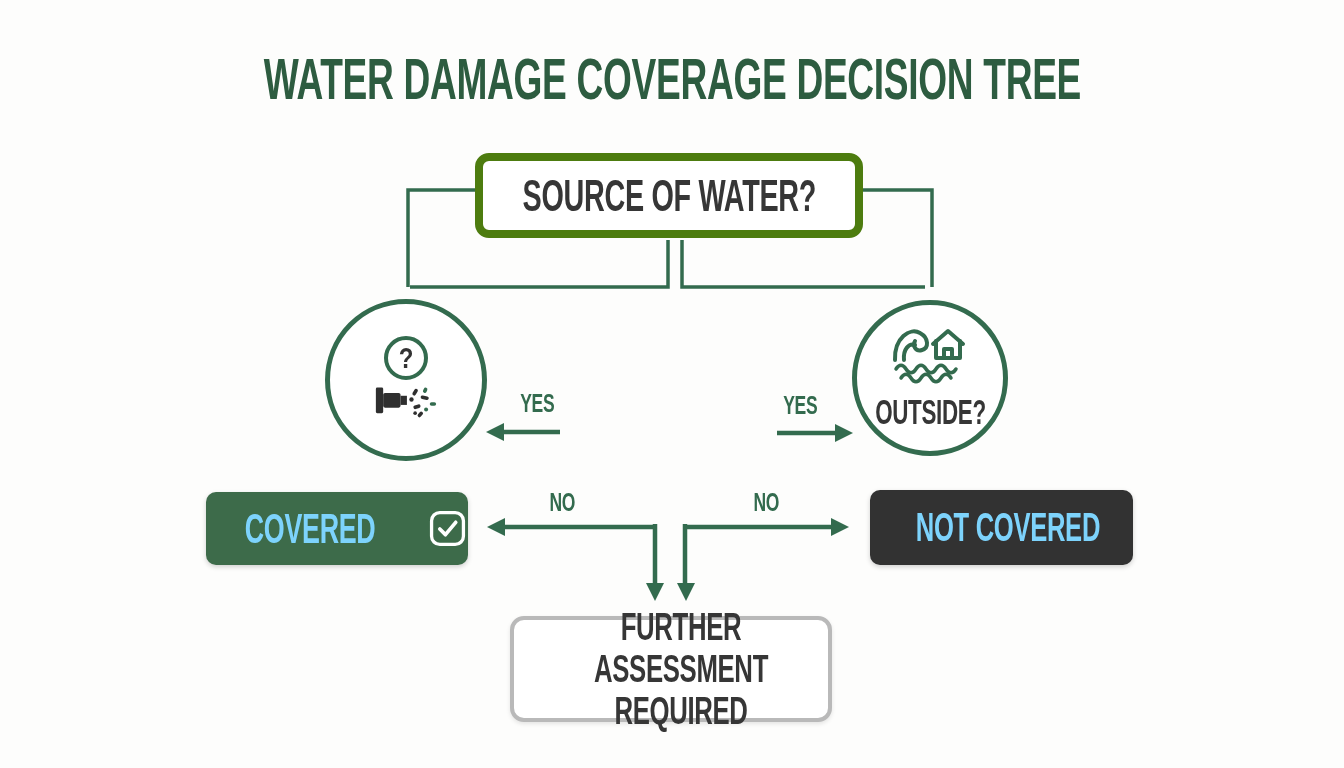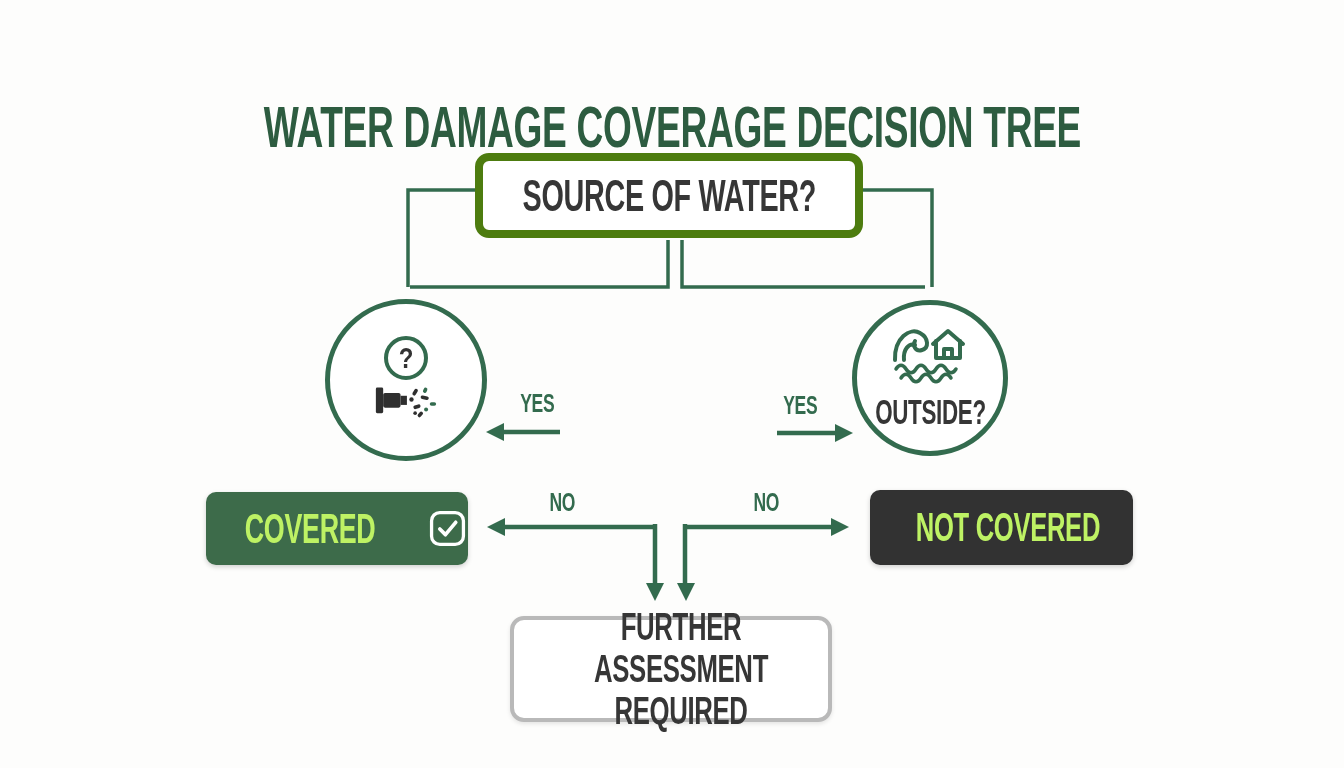--- a/index.html
+++ b/index.html
@@ -4,21 +4,21 @@
 <style>
   html,body{margin:0;padding:0;background:#ffffff;}
   .canvas{
     position:relative;width:1344px;height:768px;margin:0 auto;
     background:#fdfdfc;overflow:hidden;
     font-family:"Liberation Sans","DejaVu Sans",sans-serif;
   }
   .cond{display:inline-block;white-space:nowrap;transform:scaleX(0.64);transform-origin:center;letter-spacing:-0.5px;}
   .title{
     position:absolute;left:0;right:0;top:50px;text-align:center;
-    font-size:58px;font-weight:bold;color:#2d5c40;line-height:1;margin-top:48px;
+    font-size:58px;font-weight:bold;color:#2d5c40;line-height:1;
   }
   svg.connectors{position:absolute;left:0;top:0;width:1344px;height:768px;pointer-events:none;}
 
   .node-box{
     position:absolute;display:flex;align-items:center;justify-content:center;
     background:#ffffff;box-sizing:border-box;
   }
   .source-box{
     left:475px;top:153px;width:388px;height:85px;
     border:8px solid #4d7c0f;border-radius:14px;
@@ -36,21 +36,21 @@
     display:flex;align-items:center;justify-content:center;box-sizing:border-box;
   }
   .qcircle span{font-size:30px;font-weight:bold;color:#333333;transform:scaleX(0.8);line-height:1;}
   .edge-label{
     position:absolute;width:90px;text-align:center;
     font-size:25px;font-weight:bold;color:#336b4e;line-height:1;
   }
   .edge-label .cond{transform:scaleX(0.7);}
   .result-box{
     position:absolute;display:flex;align-items:center;justify-content:center;gap:16px;
-    border-radius:10px;color:#bef264;font-weight:bold;box-sizing:border-box;
+    border-radius:10px;color:#7dd3fc;font-weight:bold;box-sizing:border-box;
     box-shadow:0 2px 5px rgba(0,0,0,0.18);
   }
   .covered-box{left:206px;top:492px;width:262px;height:73px;background:#3d6b4a;font-size:42px;}
   .not-covered-box{left:870px;top:490px;width:263px;height:75px;background:#323232;font-size:40px;padding-left:29px;}
   .further-box{
     position:absolute;left:510px;top:616px;width:322px;height:106px;
     background:#ffffff;border:4px solid #b9b9b9;border-radius:14px;
     box-sizing:border-box;display:flex;align-items:center;justify-content:center;
     box-shadow:0 2px 4px rgba(0,0,0,0.10);
     font-size:39px;font-weight:bold;color:#363636;text-align:center;padding-left:20px;

